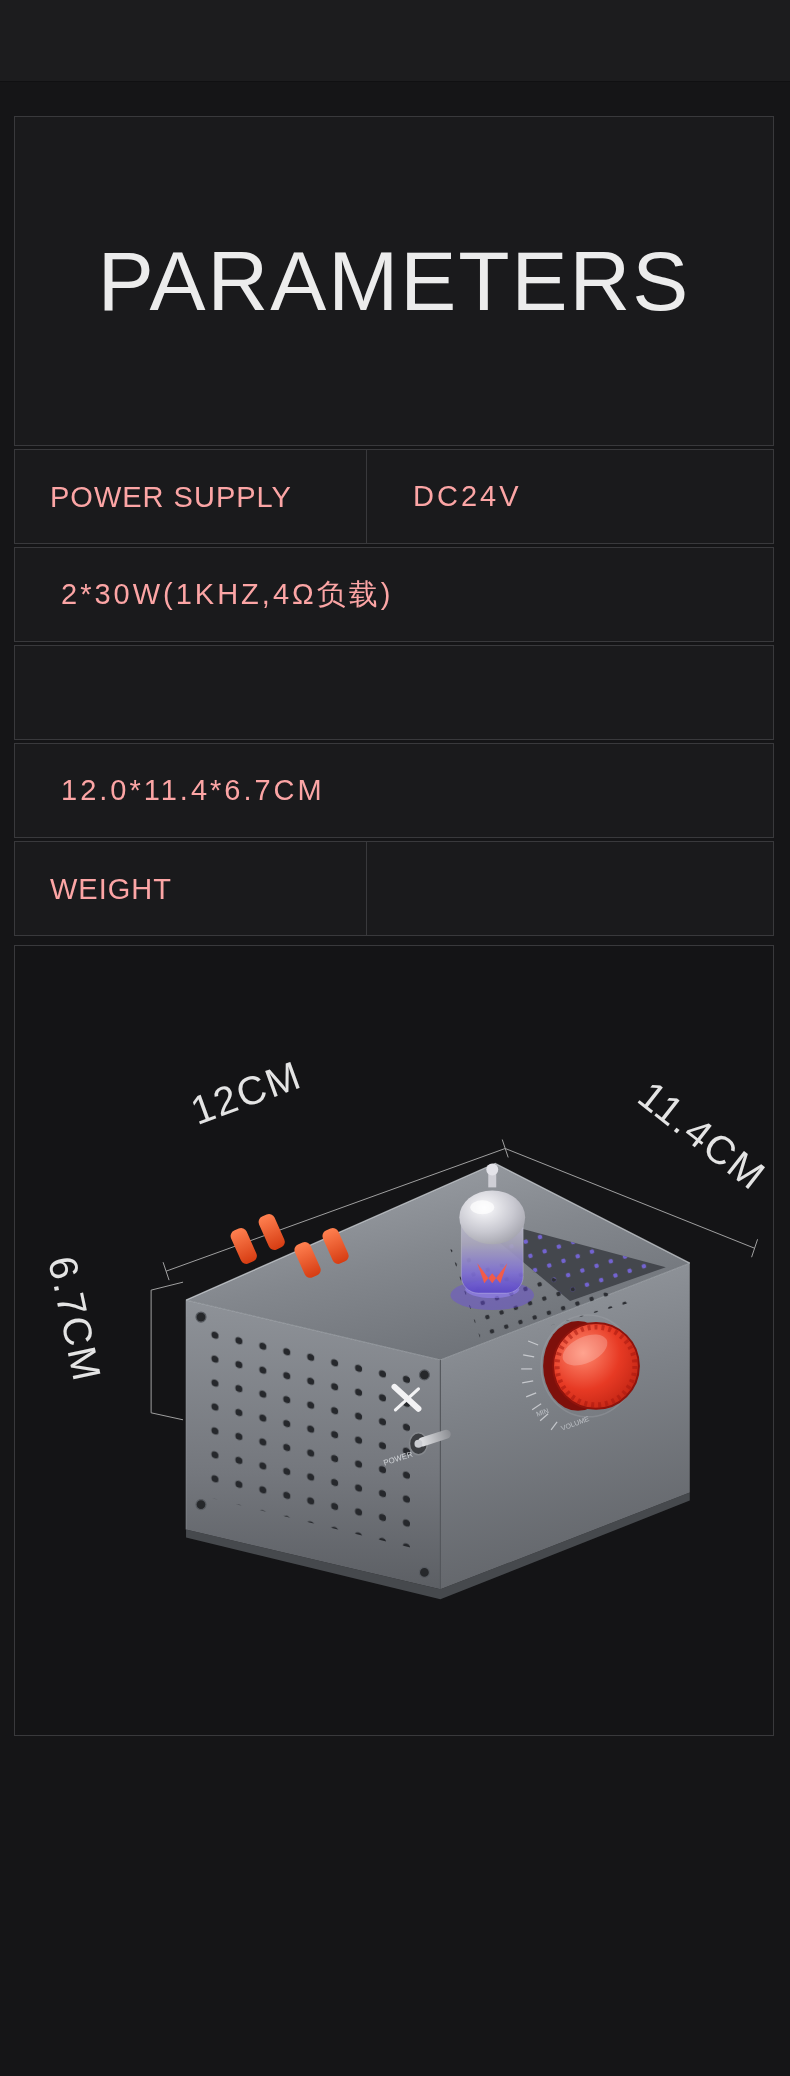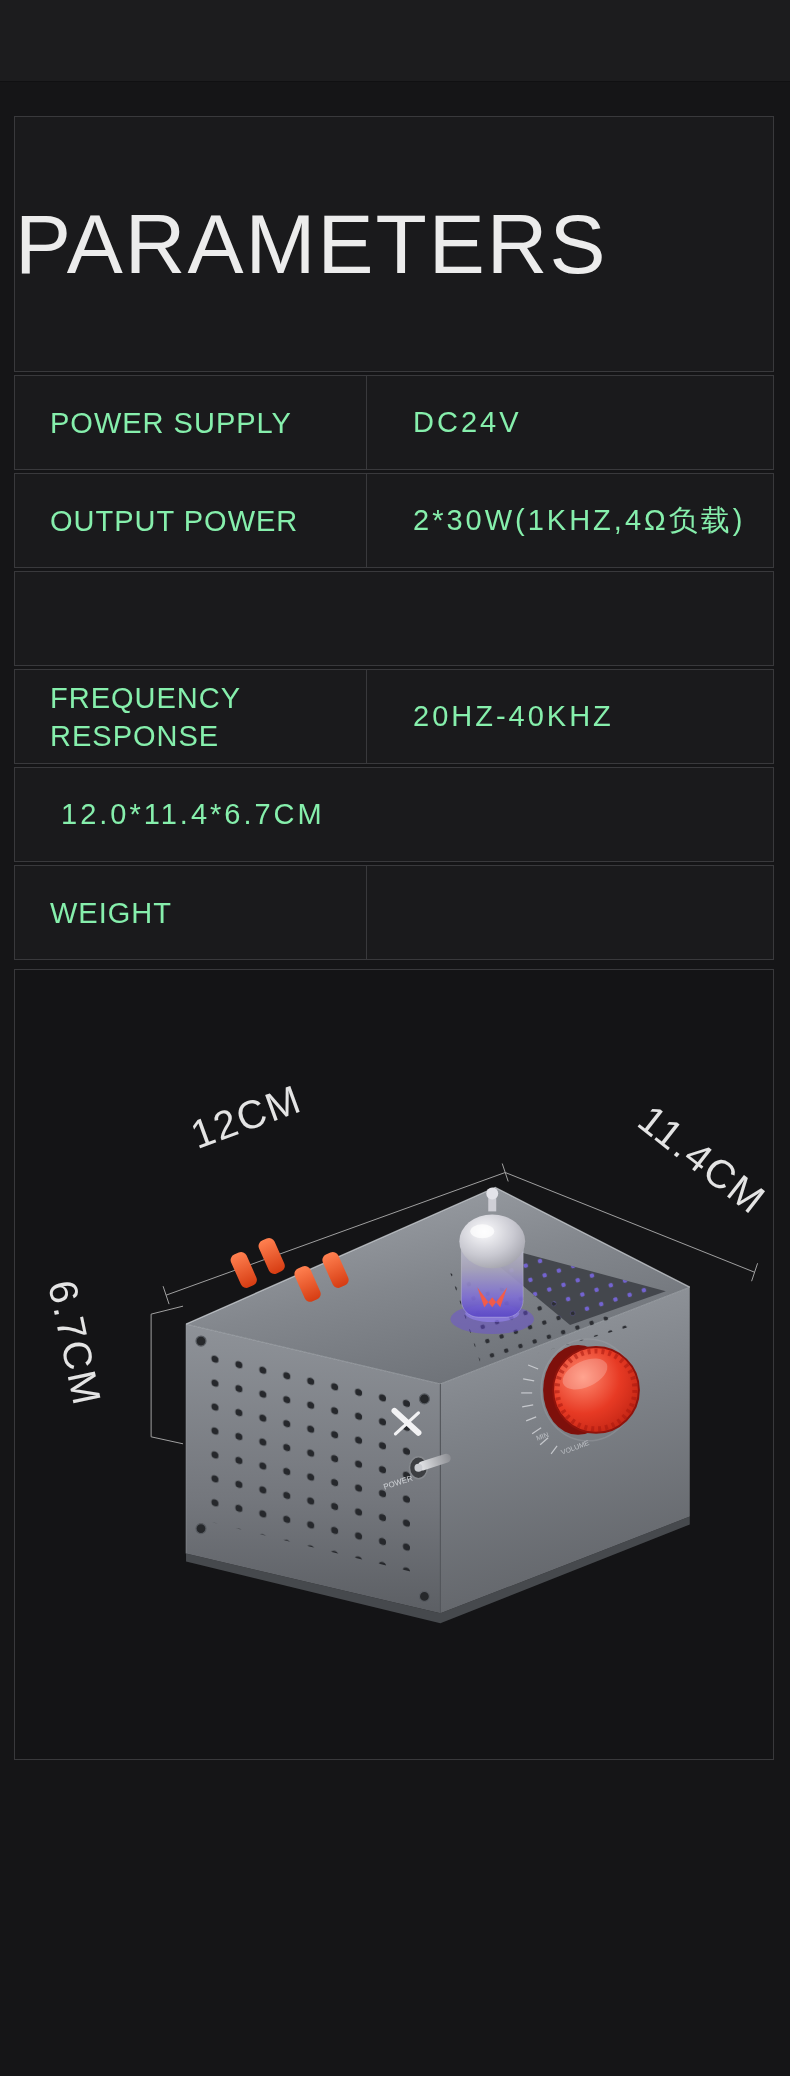--- a/index.html
+++ b/index.html
@@ -15,35 +15,35 @@
   .content{
     margin:0 16px 0 14px;
     padding-top:34px;
   }
   .panel{
     box-sizing:border-box;
     border:1px solid #39393c;
     background:#1a1a1c;
   }
   .title-box{
-    height:256px;
-    display:flex;align-items:center;
+    height:330px;
+    display:flex;align-items:center;justify-content:center;
   }
   .title{
     margin:0;
     font-size:84px;font-weight:400;letter-spacing:2px;
     color:#ececec;white-space:nowrap;
   }
   .spec-row{
     height:95px;margin-top:3px;
     display:flex;align-items:stretch;
   }
   .cell{
     display:flex;align-items:center;
-    color:#86efac;font-size:29px;
+    color:#fca5a5;font-size:29px;
   }
   .cell.label{
     width:302px;flex:0 0 302px;
     padding-left:35px;padding-right:14px;
     border-right:1px solid #39393c;
     letter-spacing:1px;line-height:38px;
   }
   .cell.value{
     flex:1;
     padding-left:46px;padding-right:10px;
@@ -65,28 +65,23 @@
 
   <section class="panel title-box">
     <h1 class="title">PARAMETERS</h1>
   </section>
 
   <section class="panel spec-row">
     <div class="cell label">POWER SUPPLY</div>
     <div class="cell value">DC24V</div>
   </section>
   <section class="panel spec-row">
-    <div class="cell label">OUTPUT POWER</div>
     <div class="cell value">2*30W(1KHZ,4Ω负载)</div>
   </section>
   <section class="panel spec-row">
-  </section>
-  <section class="panel spec-row">
-    <div class="cell label">FREQUENCY RESPONSE</div>
-    <div class="cell value">20HZ-40KHZ</div>
   </section>
   <section class="panel spec-row">
     <div class="cell value">12.0*11.4*6.7CM</div>
   </section>
   <section class="panel spec-row">
     <div class="cell label">WEIGHT</div>
   </section>
 
   <section class="panel image-box">
     <svg viewBox="0 0 759 791" aria-hidden="true">

